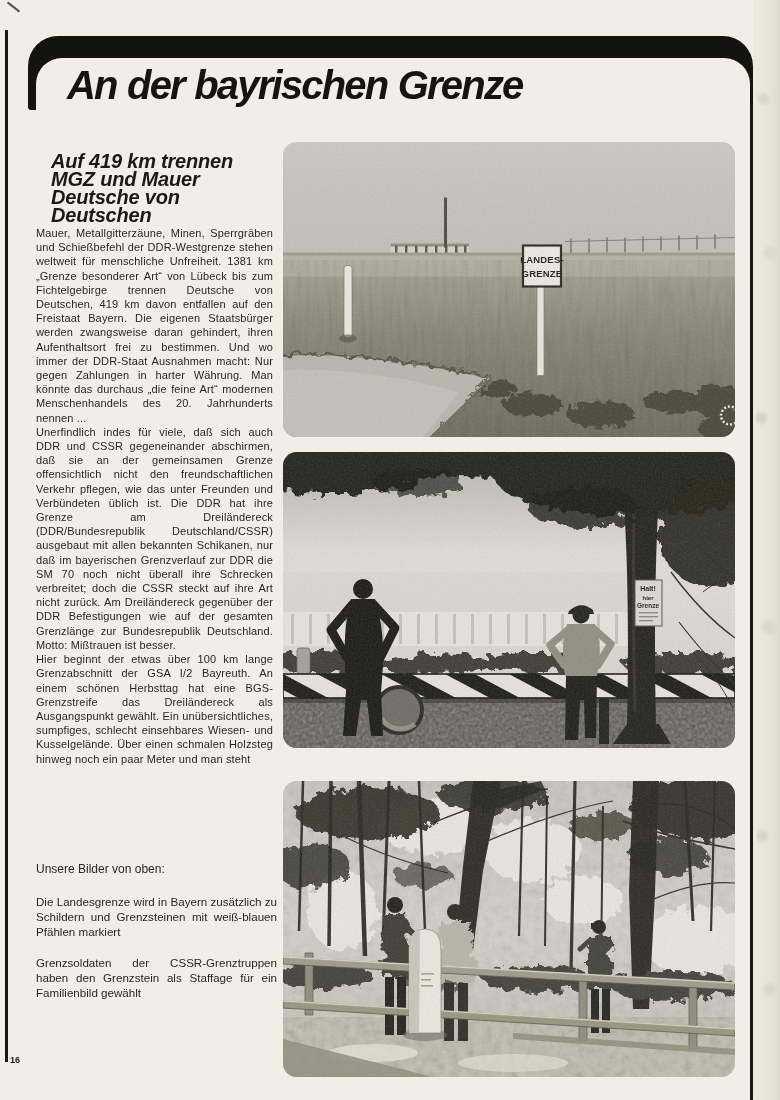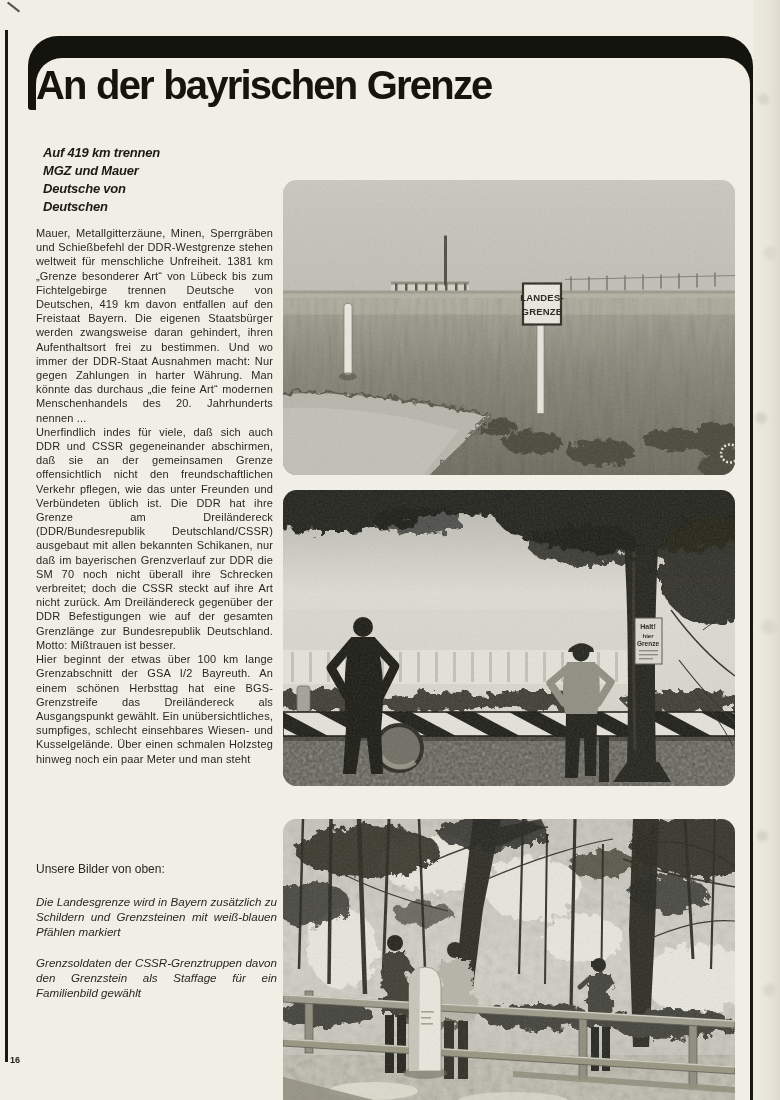--- a/index.html
+++ b/index.html
@@ -26,43 +26,43 @@
 
   
   .rule-left{position:absolute;left:5px;top:30px;width:3px;height:1032px;background:#191913;}
   .rule-right{position:absolute;left:750px;top:104px;width:3px;height:996px;background:#191913;}
   .frame-cap{position:absolute;left:28px;top:36px;width:725px;height:74px;background:#14140e;border-radius:30px 30px 3px 3px;}
   .frame-cap-inner{position:absolute;left:8px;top:22px;width:714px;height:52px;background:#f1eee5;border-radius:26px 26px 0 0;}
 
   
   .headline{
     position:absolute;left:36px;top:64px;width:560px;margin:0;
-    font-size:40px;line-height:42px;font-weight:bold;
-    letter-spacing:-1.8px;word-spacing:1px;color:#15150e;
+    font-size:40px;line-height:42px;font-weight:bold;font-style:italic;
+    letter-spacing:-1.8px;word-spacing:1px;color:#15150e;padding-left:31px;
   }
   .subtitle{
-    position:absolute;left:36px;top:137px;width:250px;margin:7px;
-    font-size:13px;line-height:18px;font-weight:bold;font-style:italic;
+    position:absolute;left:36px;top:137px;width:250px;margin:15px;
+    font-size:20px;line-height:18px;font-weight:bold;font-style:italic;
     letter-spacing:-0.2px;color:#1b1b14;white-space:pre-line;
   }
 
   
   .bodycol{position:absolute;left:36px;top:226px;width:237px;color:#28281f;}
   .bodycol p{margin:0;font-size:11px;line-height:14.2px;letter-spacing:0.15px;text-align:justify;}
 
   
   .captions{position:absolute;left:36px;top:862px;width:241px;color:#28281f;}
   .captions .intro{margin:0 0 17px 0;font-size:12px;line-height:15px;}
-  .captions p.cap{margin:0 0 16px 0;font-size:11.6px;line-height:15px;font-style:italic;text-align:justify;}
+  .captions p.cap{margin:0 0 16px 0;font-size:11.6px;line-height:15px;text-align:justify;}
   .captions p.cap:last-child{margin-bottom:0;}
 
   .pagenum{position:absolute;left:10px;top:1055px;font-size:9px;font-weight:bold;color:#1b1b14;}
 
   
-  .photo{position:absolute;left:283px;width:452px;height:296px;border-radius:14px;overflow:hidden;background:#cfcdc4;margin-top:38px;}
+  .photo{position:absolute;left:283px;width:452px;height:296px;border-radius:14px;overflow:hidden;background:#cfcdc4;}
   .photo svg{display:block;width:452px;height:296px;}
   #photo1{top:142px;height:295px;}
   #photo2{top:452px;}
   #photo3{top:781px;}
   .svgtext{font-family:"Liberation Sans","DejaVu Sans",sans-serif;font-weight:bold;fill:#21211a;}
 </style>
 </head>
 <body>
 
 <div id="page">
@@ -85,21 +85,21 @@
 
   <div class="bodycol">
     <p>Mauer, Metallgitterzäune, Minen, Sperrgräben und Schießbefehl der DDR-Westgrenze stehen weltweit für menschliche Unfreiheit. 1381 km „Grenze besonderer Art“ von Lübeck bis zum Fichtelgebirge trennen Deutsche von Deutschen, 419 km davon entfallen auf den Freistaat Bayern. Die eigenen Staatsbürger werden zwangsweise daran gehindert, ihren Aufenthaltsort frei zu bestimmen. Und wo immer der DDR-Staat Ausnahmen macht: Nur gegen Zahlungen in harter Währung. Man könnte das durchaus „die feine Art“ modernen Menschenhandels des 20. Jahrhunderts nennen ...</p>
     <p>Unerfindlich indes für viele, daß sich auch DDR und CSSR gegeneinander abschirmen, daß sie an der gemeinsamen Grenze offensichtlich nicht den freundschaftlichen Verkehr pflegen, wie das unter Freunden und Verbündeten üblich ist. Die DDR hat ihre Grenze am Dreiländereck (DDR/Bundesrepublik Deutschland/CSSR) ausgebaut mit allen bekannten Schikanen, nur daß im bayerischen Grenzverlauf zur DDR die SM 70 noch nicht überall ihre Schrecken verbreitet; doch die CSSR steckt auf ihre Art nicht zurück. Am Dreiländereck gegenüber der DDR Befestigungen wie auf der gesamten Grenzlänge zur Bundesrepublik Deutschland. Motto: Mißtrauen ist besser.</p>
     <p>Hier beginnt der etwas über 100 km lange Grenzabschnitt der GSA I/2 Bayreuth. An einem schönen Herbsttag hat eine BGS-Grenzstreife das Dreiländereck als Ausgangspunkt gewählt. Ein unübersichtliches, sumpfiges, schlecht einsehbares Wiesen- und Kusselgelände. Über einen schmalen Holzsteg hinweg noch ein paar Meter und man steht</p>
   </div>
 
   <div class="captions">
     <p class="intro">Unsere Bilder von oben:</p>
     <p class="cap">Die Landesgrenze wird in Bayern zusätzlich zu Schildern und Grenzsteinen mit weiß-blauen Pfählen markiert</p>
-    <p class="cap">Grenzsoldaten der CSSR-Grenztruppen davon den Grenzstein als Staffage für ein Familienbild gewählt</p>
+    <p class="cap">Grenzsoldaten der CSSR-Grenztruppen haben den Grenzstein als Staffage für ein Familienbild gewählt</p>
   </div>
 
   <div class="pagenum">16</div>
 
   <div class="photo" id="photo1">
     <svg viewBox="0 0 452 295" xmlns="http://www.w3.org/2000/svg">
       <defs>
         <linearGradient id="p1sky" x1="0" y1="0" x2="0" y2="1">
           <stop offset="0" stop-color="#c9c9c1"></stop>
             <stop offset="1" stop-color="#bfbfb6"></stop>

